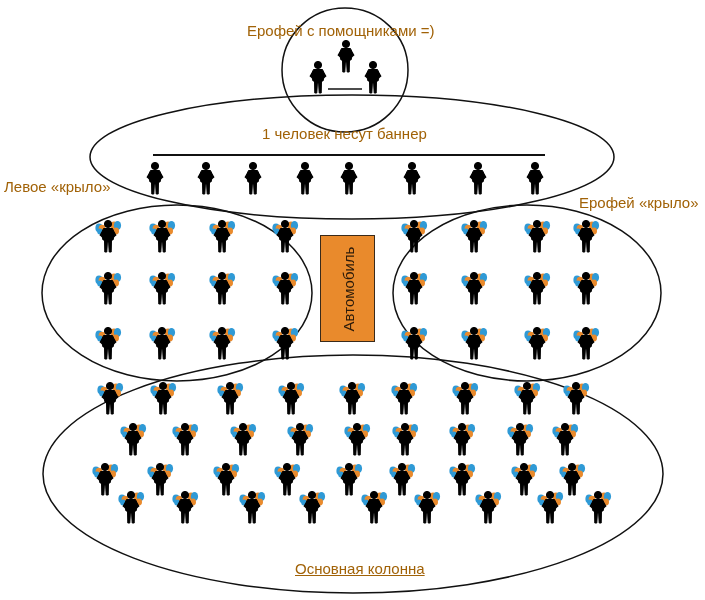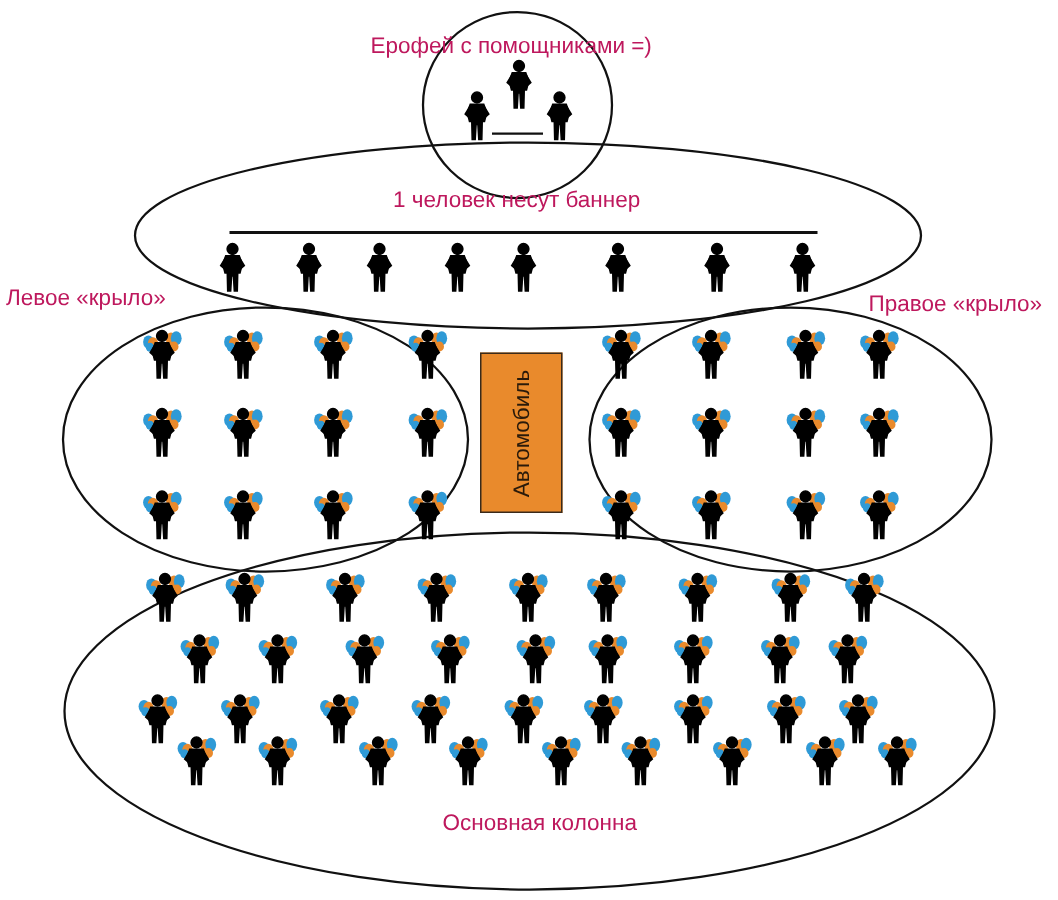--- a/index.html
+++ b/index.html
@@ -1,18 +1,18 @@
 <!DOCTYPE html>
 <html><head>
   <meta charset="utf-8">
   <style>
     html, body { margin: 0; padding: 0; background: #ffffff; }
     body { width: 705px; height: 600px; overflow: hidden; position: relative; font-family: "Liberation Sans", sans-serif; }
     #canvas { position: absolute; left: 0; top: 0; width: 705px; height: 600px; }
-    .lbl { position: absolute; font-family: "Liberation Sans", sans-serif; font-size: 15px; color: #be185d; white-space: nowrap; }
+    .lbl { position: absolute; font-family: "Liberation Sans", sans-serif; font-size: 15px; color: #a16207; white-space: nowrap; }
     #car { position: absolute; left: 320px; top: 235px; width: 55px; height: 107px; background: #e98a2c; border: 1.5px solid #3a2a1a; box-sizing: border-box; }
     #car-label { position: absolute; left: 50%; top: 50%; transform: translate(-50%, -50%) rotate(-90deg); font-size: 15px; color: #2a1a0a; white-space: nowrap; font-family: "Liberation Sans", sans-serif; }
   </style>
 </head>
 <body>
 
 <svg id="canvas" xmlns="http://www.w3.org/2000/svg" width="705" height="600" viewBox="0 0 705 600">
     <style>.bb{fill:#2f9ad6} .bo{fill:#e98a2c} #person *{fill:#000000;stroke:#000000} #person path[fill="none"]{fill:none}</style>
   <defs>
     <g id="person">
@@ -113,19 +113,19 @@
       <use href="#balloon-person" transform="translate(374,509)"></use>
       <use href="#balloon-person" transform="translate(427,509)"></use>
       <use href="#balloon-person" transform="translate(488,509)"></use>
       <use href="#balloon-person" transform="translate(550,509)"></use>
       <use href="#balloon-person" transform="translate(598,509)"></use>
     </g>
 </svg>
 
 <div class="lbl" style="left:247px; top:22px;">Ерофей с помощниками =)</div>
 <div class="lbl" style="left:262px; top:125px;">1 человек несут баннер</div>
-<div class="lbl" style="left:4px; top:190px;">Левое «крыло»</div>
-<div class="lbl" style="left:579px; top:194px;">Правое «крыло»</div>
-<div class="lbl" style="left:295px; top:540px;">Основная колонна</div>
+<div class="lbl" style="left:4px; top:178px;">Левое «крыло»</div>
+<div class="lbl" style="left:579px; top:194px;">Ерофей «крыло»</div>
+<div class="lbl" style="left:295px; top:560px;text-decoration:underline;">Основная колонна</div>
 
 <div id="car" style="background: rgb(233, 138, 44);">
   <span id="car-label">Автомобиль</span>
 </div>
 
 </body></html>

